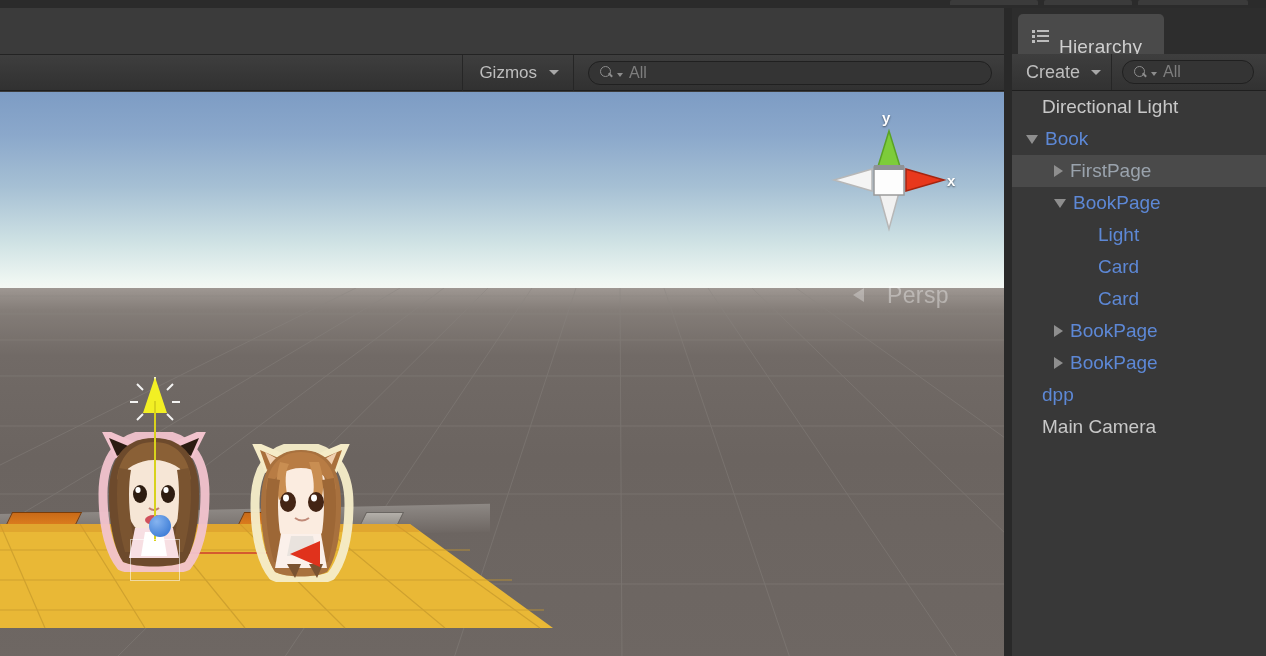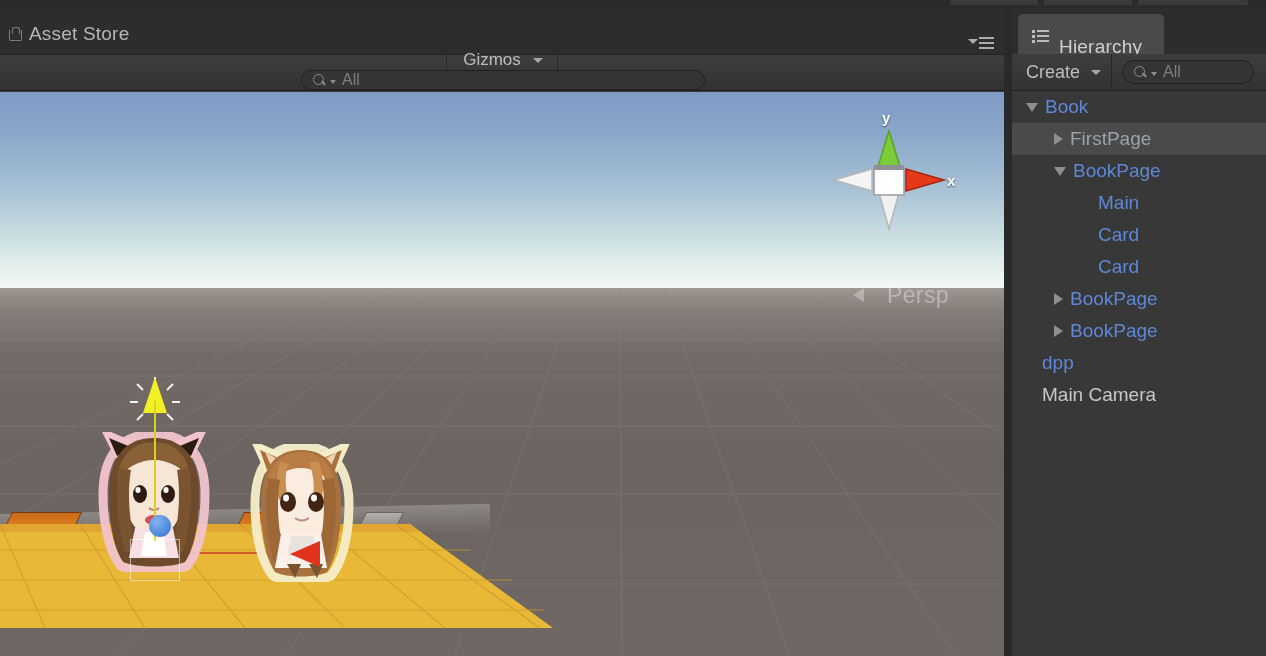--- a/index.html
+++ b/index.html
@@ -40,21 +40,21 @@
     position: absolute; left: 0; top: 4px; width: 0; height: 0;
     border-left: 5px solid transparent; border-right: 5px solid transparent; border-top: 5px solid #adadad;
   }
   .panel-menu .lines { position: absolute; right: 0; top: 2px; width: 15px; }
   .panel-menu .lines i { display: block; height: 2px; background: #adadad; margin-bottom: 3px; }
 
   .scene-toolbar {
     position: absolute; left: 0; top: 46px; width: 1004px; height: 37px;
     background: linear-gradient(#3e3e3e, #313131);
     border-top: 1px solid #232323; border-bottom: 1px solid #1e1e1e;
-    display: flex; align-items: center; justify-content: flex-end; flex-direction: column;
+    display: flex; align-items: center; justify-content: flex-end;
   }
   .gizmos-btn {
     height: 36px; padding: 0 14px 0 16px; display: flex; align-items: center; gap: 12px;
     border-left: 1px solid #262626; border-right: 1px solid #262626; cursor: pointer;
   }
   .gizmos-btn span { font-size: 17px; color: #bdbdbd; }
   .caret-dn { width: 0; height: 0; border-left: 5px solid transparent; border-right: 5px solid transparent; border-top: 5px solid #a8a8a8; }
 
   .search-pill {
     height: 24px; width: 404px; margin: 0 12px 0 14px; border-radius: 12px;
@@ -161,34 +161,20 @@
 <div id="app">
 
   <div class="top-strip">
     <div class="ghost-tab" style="left:950px;width:88px;"></div>
     <div class="ghost-tab" style="left:1044px;width:88px;"></div>
     <div class="ghost-tab" style="left:1138px;width:110px;"></div>
   </div>
 
   <div class="scene-dock">
 
-    <div class="tabbar">
-      <div class="tab">
-        <span class="store-icon"></span>
-        <span class="tab-label">Asset Store</span>
-      </div>
-      <div class="panel-menu">
-        <span class="tri"></span>
-        <span class="lines">
-            <i></i>
-            <i></i>
-            <i></i>
-          </span>
-      </div>
-    </div>
 
     <div class="scene-toolbar">
       <div class="gizmos-btn">
         <span>Gizmos</span>
         <span class="caret-dn"></span>
       </div>
       <div class="search-pill">
         <span class="mag"></span>
         <span class="mag-caret"></span>
         <span class="search-val">All</span>
@@ -364,37 +350,42 @@
       <div class="search-pill hier-search">
         <span class="mag"></span>
         <span class="mag-caret"></span>
         <span class="search-val">All</span>
       </div>
     </div>
 
     <div class="tree" id="tree">
         <div class="row">
           <span style="width: 14px; flex: 0 0 auto;"></span>
+          <span class="arrow none"></span>
+          <span class="row-label c-white">Directional Light</span>
+        </div>
+        <div class="row">
+          <span style="width: 14px; flex: 0 0 auto;"></span>
           <span class="arrow open"></span>
           <span class="row-label c-blue">Book</span>
         </div>
         <div class="row sel">
           <span style="width: 42px; flex: 0 0 auto;"></span>
           <span class="arrow closed"></span>
           <span class="row-label c-sel">FirstPage</span>
         </div>
         <div class="row">
           <span style="width: 42px; flex: 0 0 auto;"></span>
           <span class="arrow open"></span>
           <span class="row-label c-blue">BookPage</span>
         </div>
         <div class="row">
           <span style="width: 70px; flex: 0 0 auto;"></span>
           <span class="arrow none"></span>
-          <span class="row-label c-blue">Main</span>
+          <span class="row-label c-blue">Light</span>
         </div>
         <div class="row">
           <span style="width: 70px; flex: 0 0 auto;"></span>
           <span class="arrow none"></span>
           <span class="row-label c-blue">Card</span>
         </div>
         <div class="row">
           <span style="width: 70px; flex: 0 0 auto;"></span>
           <span class="arrow none"></span>
           <span class="row-label c-blue">Card</span>

